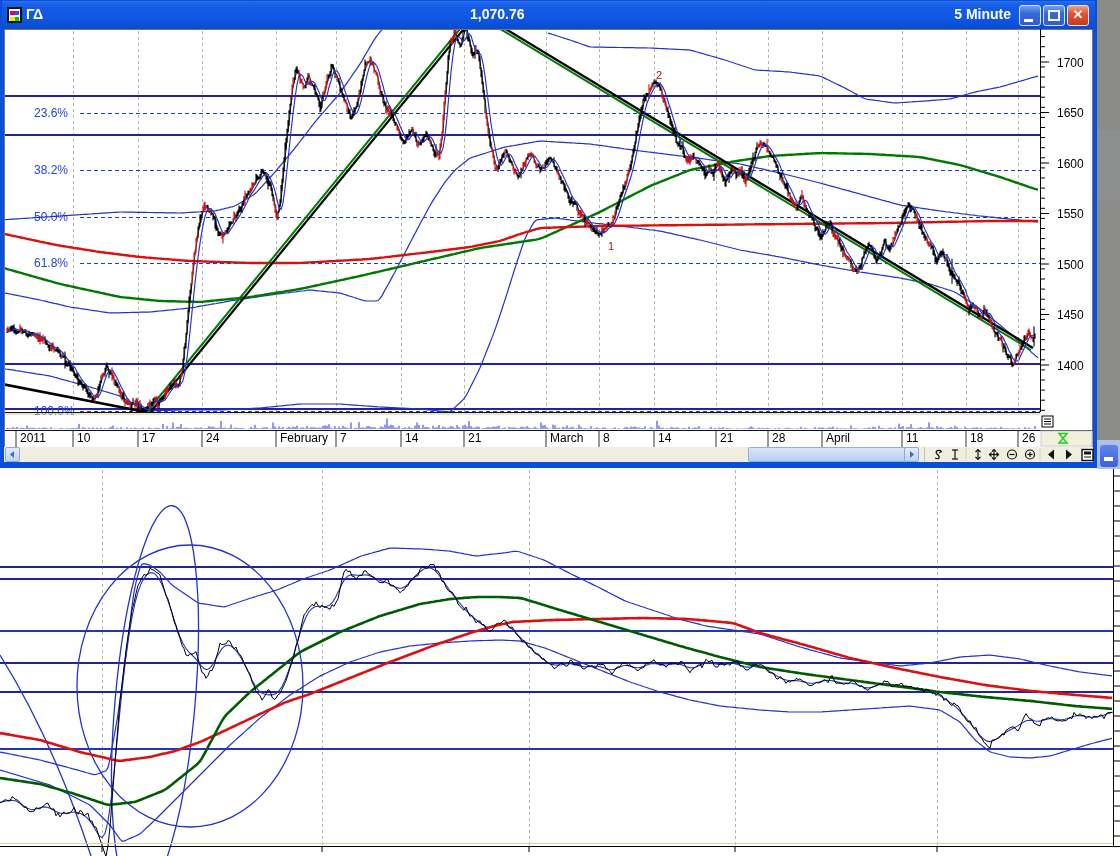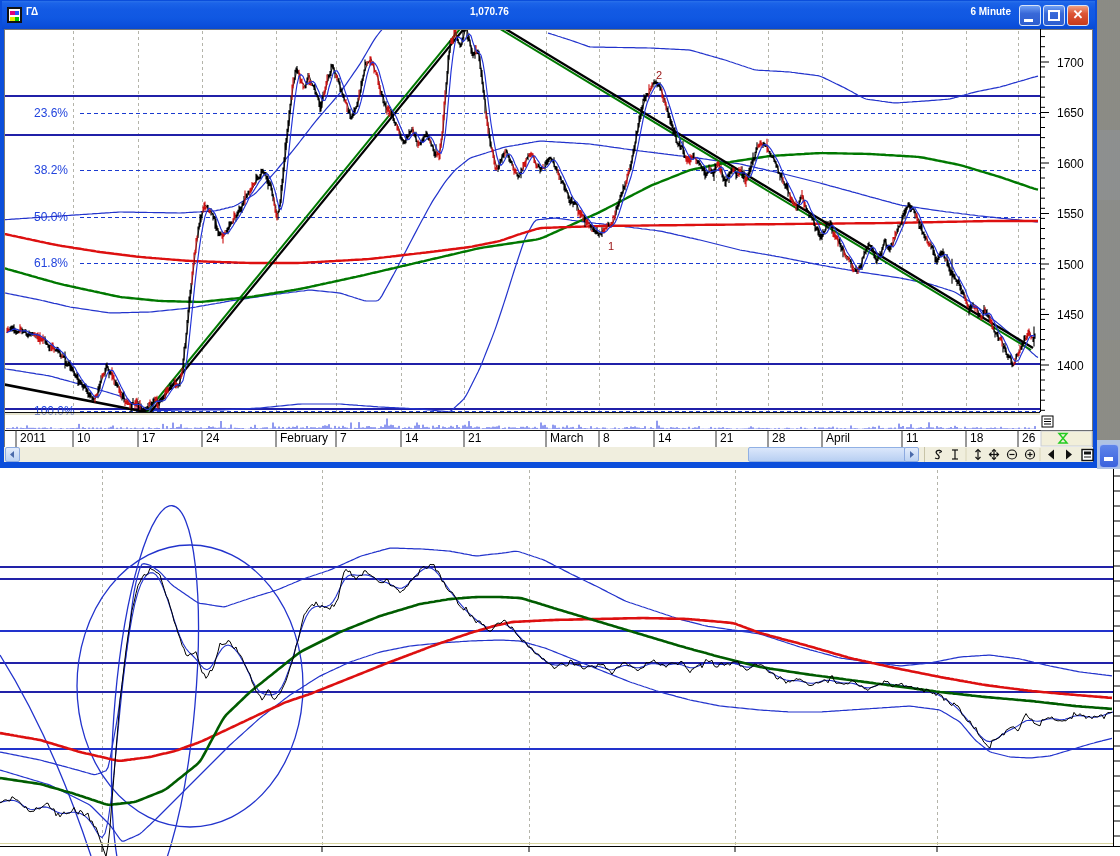--- a/index.html
+++ b/index.html
@@ -10,21 +10,21 @@
 #miniwin { position:absolute; left:1099px; top:444px; width:20px; height:24px;
   background:linear-gradient(#5f85ea,#3a62dd); border:1px solid #a8bcf0; border-radius:4px; z-index:5; }
 #miniwin b { position:absolute; left:4px; top:12px; width:9px; height:4px; background:#fff; display:block; }
 #win { position:absolute; left:0; top:0; width:1097px; height:468px; background:#0b4edb; }
 #title { position:absolute; left:2px; top:1px; width:1093px; height:28px;
   background:linear-gradient(#2a71ea 0%, #1b63e8 8%, #135ae4 30%, #1058e2 60%, #0b4edb 88%, #0a4ad0 100%); }
 #ticon { position:absolute; left:5px; top:6px; width:15px; height:16px; background:#fff; border:2px solid #111; }
 #ticon i { position:absolute; left:1px; height:4px; width:9px; display:block; }
 #ticon i.r1 { top:2px; background:linear-gradient(90deg,#e0007c 0 5px,#2850ff 5px); }
 #ticon i.r2 { top:8px; background:linear-gradient(90deg,#e8e800 0 5px,#00c800 5px); }
-.ttext { position:absolute; top:5px; color:#fff; font-weight:bold; font-size:10px; }
+.ttext { position:absolute; top:5px; color:#fff; font-weight:bold; font-size:14px; }
 #btns { position:absolute; right:6px; top:4px; height:21px; display:flex; gap:2px; }
 .btn { width:22px; height:21px; border-radius:3px; border:1px solid #d8e4f8; position:relative;
   background:linear-gradient(#70a0f4,#3868d8 40%,#2e5ed0); }
 .btn.cl { background:linear-gradient(#f0a080,#dd5636 40%,#c83a1a); }
 .btn.mn b { position:absolute; left:4px; bottom:3px; width:9px; height:3px; background:#fff; display:block; }
 .btn.mx b { position:absolute; left:4px; top:4px; width:12px; height:11px; border:2px solid #fff; display:block; }
 .btn.cl b { position:absolute; left:0; top:1px; width:100%; text-align:center; color:#fff; font-size:13px; font-weight:bold; display:block; }
 #plotbg { position:absolute; left:4px; top:29px; width:1089px; height:418px; background:#fff; border:1px solid #777; border-bottom:none; }
 #scrollrow { position:absolute; left:4px; top:447px; width:1089px; height:15px; background:#f0eede; }
 .sbtn { position:absolute; top:0; width:15px; height:15px; background:linear-gradient(#e3ecfb,#bcd2f2); border:1px solid #8caae0; border-radius:2px; color:#3a5a9c; font-size:9px; font-weight:bold; text-align:center; line-height:14px; }
@@ -52,21 +52,21 @@
     <b></b>
   </div>
 <div id="win">
  <div id="title">
   <div id="ticon">
         <i class="r1"></i>
         <i class="r2"></i>
       </div>
   <div class="ttext" style="left:24px">ΓΔ</div>
   <div class="ttext" style="left:468px">1,070.76</div>
-  <div class="ttext" style="right:84px">6 Minute</div>
+  <div class="ttext" style="right:84px">5 Minute</div>
   <div id="btns">
         <div class="btn mn">
           <b></b>
         </div>
         <div class="btn mx">
           <b></b>
         </div>
         <div class="btn cl">
           <b>✕</b>
         </div>

